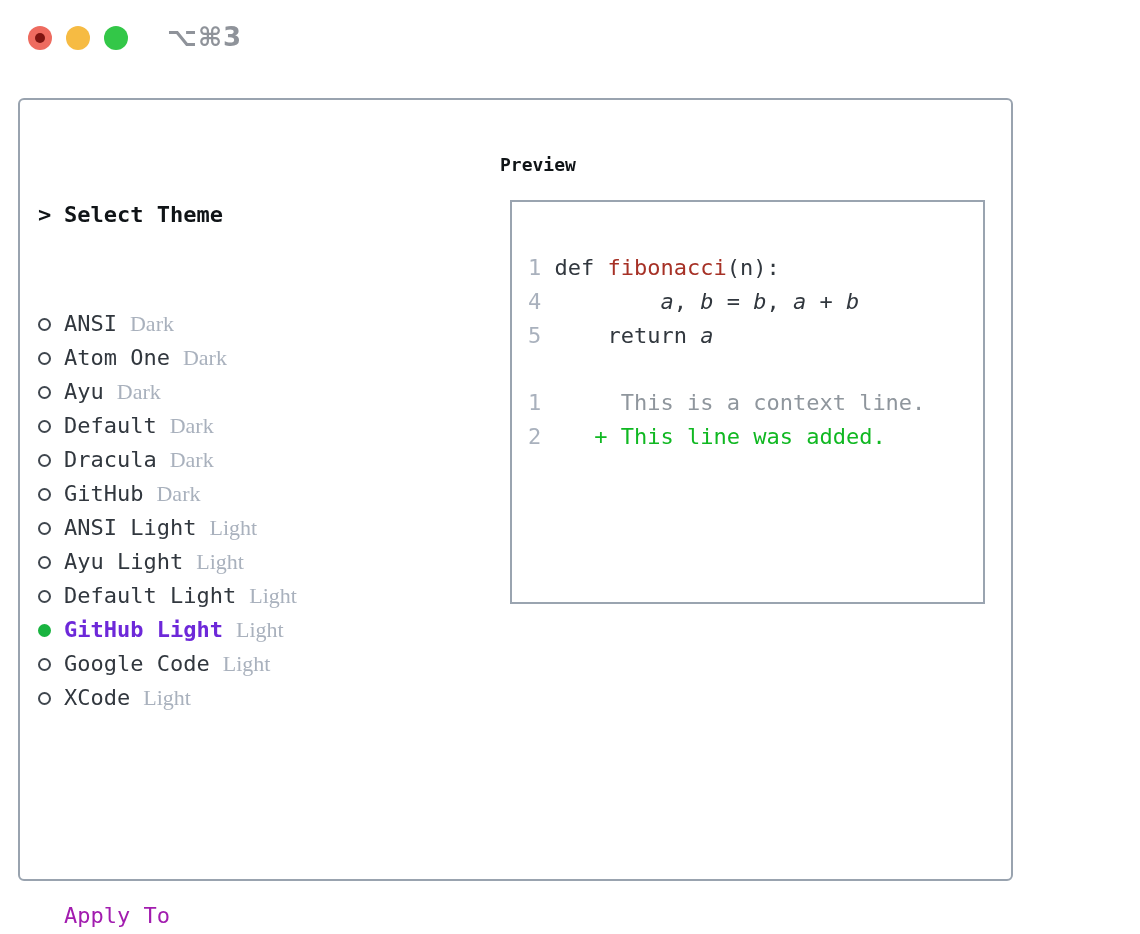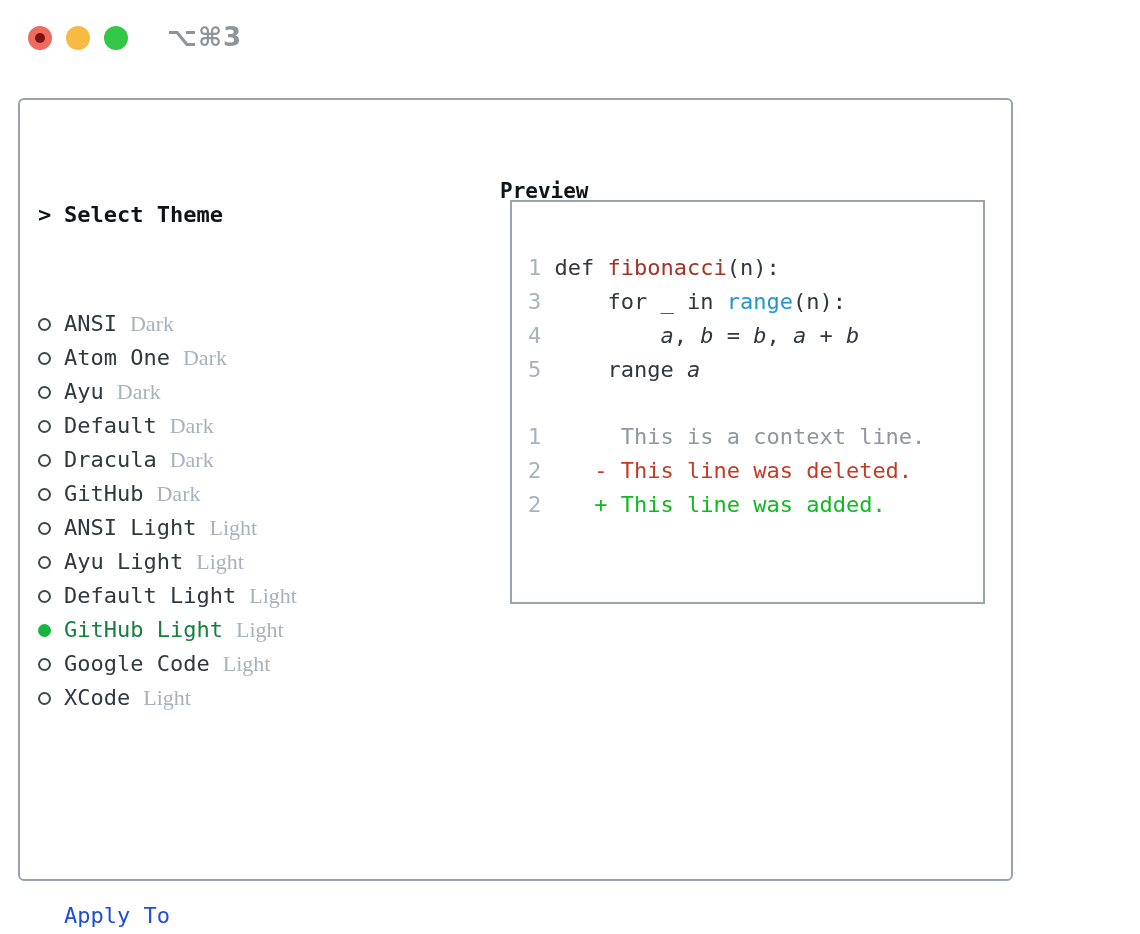--- a/index.html
+++ b/index.html
@@ -92,32 +92,31 @@
     box-sizing: border-box;
     border: 2px solid #40474f;
     border-radius: 50%;
     margin-top: 9px;
   }
   .circle.sel {
     border-color: #19b440;
     background: #19b440;
   }
   .theme-name { color: #31373e; text-align: right; }
-  .theme-name.sel { color: #15803d; }
+  .theme-name.sel { color: #6d28d9; font-weight: bold; }
   .variant { color: #a9b1bd; margin-left: 13px; font-family: Liberation Serif, serif; }
-  .apply-label { color: #1d4ed8; }
+  .apply-label { color: #a21caf; }
   
   .preview-title {
     position: absolute;
     left: 480px; top: 48px;
     height: 34px; line-height: 34px;
-    font-size: 21px;
+    font-size: 18px;
     font-weight: bold;
     color: #101417;
-    margin-top: 26px;
   }
   .preview-box {
     position: absolute;
     left: 490px; top: 100px;
     width: 475px; height: 404px;
     border: 2px solid #9aa4b0;
     box-sizing: border-box;
     background: #ffffff;
     overflow: hidden;
   }
@@ -172,27 +171,25 @@
 
       
     </div>
 
     <div class="preview-title">Preview</div>
 
     <div class="preview-box">
       <div class="code-area">
         <div id="code-block">
             <div class="cline"><span class="lnum">1 </span><span class="tok-plain">def </span><span class="tok-function">fibonacci</span><span class="tok-plain">(n):</span></div>
-            <div class="cline"><span class="lnum">3 </span><span class="tok-plain">    for _ in </span><span class="tok-builtin">range</span><span class="tok-plain">(n):</span></div>
             <div class="cline"><span class="lnum">4 </span><span class="tok-plain">        </span><span class="tok-variable">a</span><span class="tok-plain">, </span><span class="tok-variable">b</span><span class="tok-plain"> = </span><span class="tok-variable">b</span><span class="tok-plain">, </span><span class="tok-variable">a</span><span class="tok-plain"> + </span><span class="tok-variable">b</span></div>
-            <div class="cline"><span class="lnum">5 </span><span class="tok-plain">    range </span><span class="tok-variable">a</span></div>
+            <div class="cline"><span class="lnum">5 </span><span class="tok-plain">    return </span><span class="tok-variable">a</span></div>
           </div>
         <div class="diff-gap"></div>
         <div id="diff-block">
             <div class="cline"><span class="lnum">1</span><span class="diff-context">      This is a context line.</span></div>
-            <div class="cline"><span class="lnum">2</span><span class="diff-deleted">    - This line was deleted.</span></div>
             <div class="cline"><span class="lnum">2</span><span class="diff-added">    + This line was added.</span></div>
           </div>
       </div>
     </div>
 
   </div>
 </div>
 
 </body></html>

